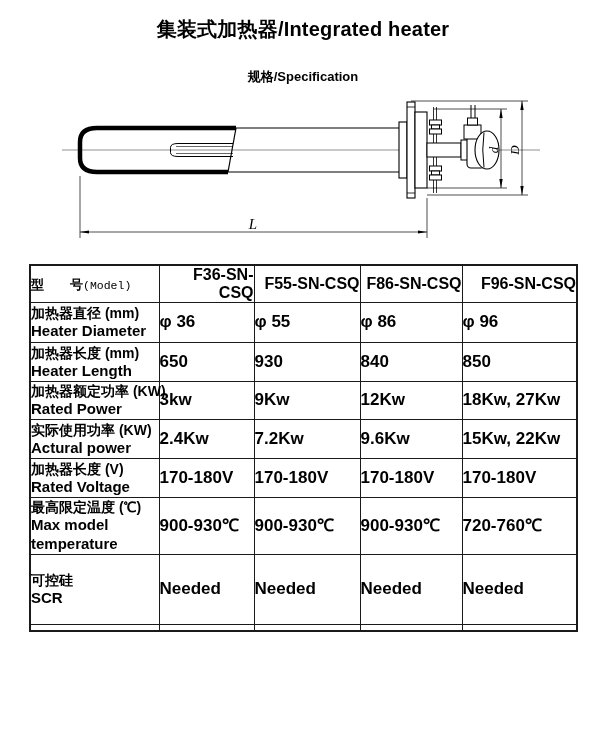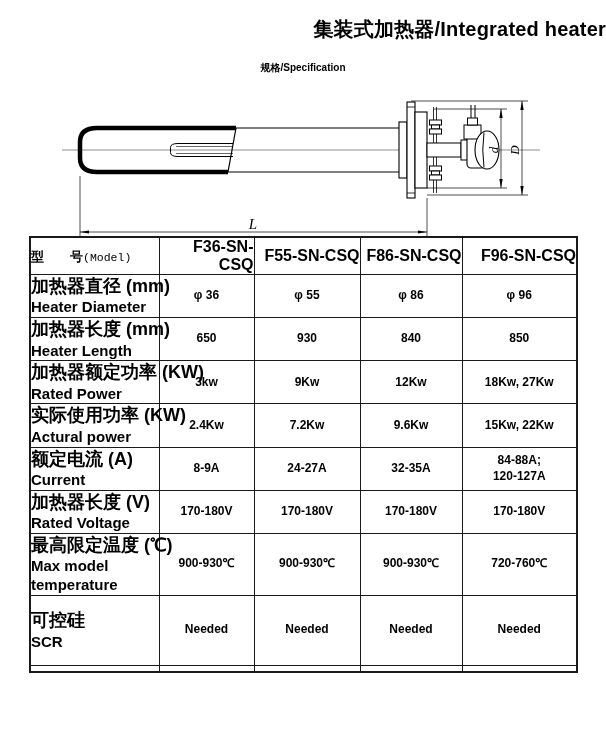--- a/index.html
+++ b/index.html
@@ -1,42 +1,42 @@
 <!DOCTYPE html>
 <html><head>
 <meta charset="utf-8">
 <style>
   html,body{margin:0;padding:0;}
   body{
     width:606px;height:738px;background:#ffffff;color:#000;
     font-family:"Liberation Sans",sans-serif;position:relative;overflow:hidden;
   }
   .title{
-    text-align:right;margin:0;padding-top:16px;
+    text-align:center;margin:0;padding-top:16px;
     font-size:20px;font-weight:bold;letter-spacing:0.2px;
   }
   .subtitle{
-    text-align:center;margin:0;padding-top:18px;
-    font-size:10px;font-weight:bold;
+    text-align:center;margin:7px;padding-top:18px;
+    font-size:13px;font-weight:bold;
   }
   .drawing{position:absolute;left:0;top:92px;width:606px;height:152px;}
   .dim-label{font-family:"Liberation Serif",serif;font-style:italic;font-size:13px;}
   .dim-label-L{font-family:"Liberation Serif",serif;font-style:italic;font-size:15px;}
 
   table.spec{
-    position:absolute;left:29px;top:236px;width:547px;
+    position:absolute;left:29px;top:264px;width:547px;
     border-collapse:collapse;table-layout:fixed;
   }
   table.spec{border:2px solid #1a1a1a;}
   table.spec td{border:1.4px solid #1a1a1a;padding:0;vertical-align:middle;}
   td.label{text-align:left;padding:2px 4px 2px 13px;}
-  .zh{font-size:18px;font-weight:bold;line-height:1.3;white-space:pre;}
+  .zh{font-size:14px;font-weight:bold;line-height:1.3;white-space:pre;}
   .en{font-size:15px;font-weight:bold;line-height:1.25;}
   td.val{
-    text-align:center;font-size:12px;font-weight:bold;white-space:pre-line;line-height:1.3;
+    text-align:left;font-size:17px;font-weight:bold;white-space:pre-line;line-height:1.3;
   }
   td.val.u{text-decoration:underline;text-underline-offset:2px;}
   td.modelhead{text-align:left;padding-left:13px;}
   .model-zh{font-size:13px;font-weight:bold;white-space:pre;}
   .model-en{font-family:"Liberation Mono",monospace;font-size:11.5px;font-weight:normal;}
   td.mname{text-align:right;font-size:16px;font-weight:bold;}
   tr.spacer td{height:5px;border-top:1.4px solid #1a1a1a;}
 </style>
 </head>
 <body>
@@ -172,31 +172,20 @@
       <div class="zh">实际使用功率 (KW)</div>
       <div class="en">Actural power</div>
     </td>
     <td class="val">2.4Kw</td>
     <td class="val">7.2Kw</td>
     <td class="val">9.6Kw</td>
     <td class="val">15Kw, 22Kw</td>
   </tr>
   <tr style="height:39px">
     <td class="label">
-      <div class="zh">额定电流 (A)</div>
-      <div class="en">Current</div>
-    </td>
-    <td class="val">8-9A</td>
-    <td class="val">24-27A</td>
-    <td class="val">32-35A</td>
-    <td class="val">84-88A;
-120-127A</td>
-  </tr>
-  <tr style="height:39px">
-    <td class="label">
       <div class="zh">加热器长度 (V)</div>
       <div class="en">Rated Voltage</div>
     </td>
     <td class="val">170-180V</td>
     <td class="val">170-180V</td>
     <td class="val">170-180V</td>
     <td class="val">170-180V</td>
   </tr>
   <tr style="height:38px">
     <td class="label">

